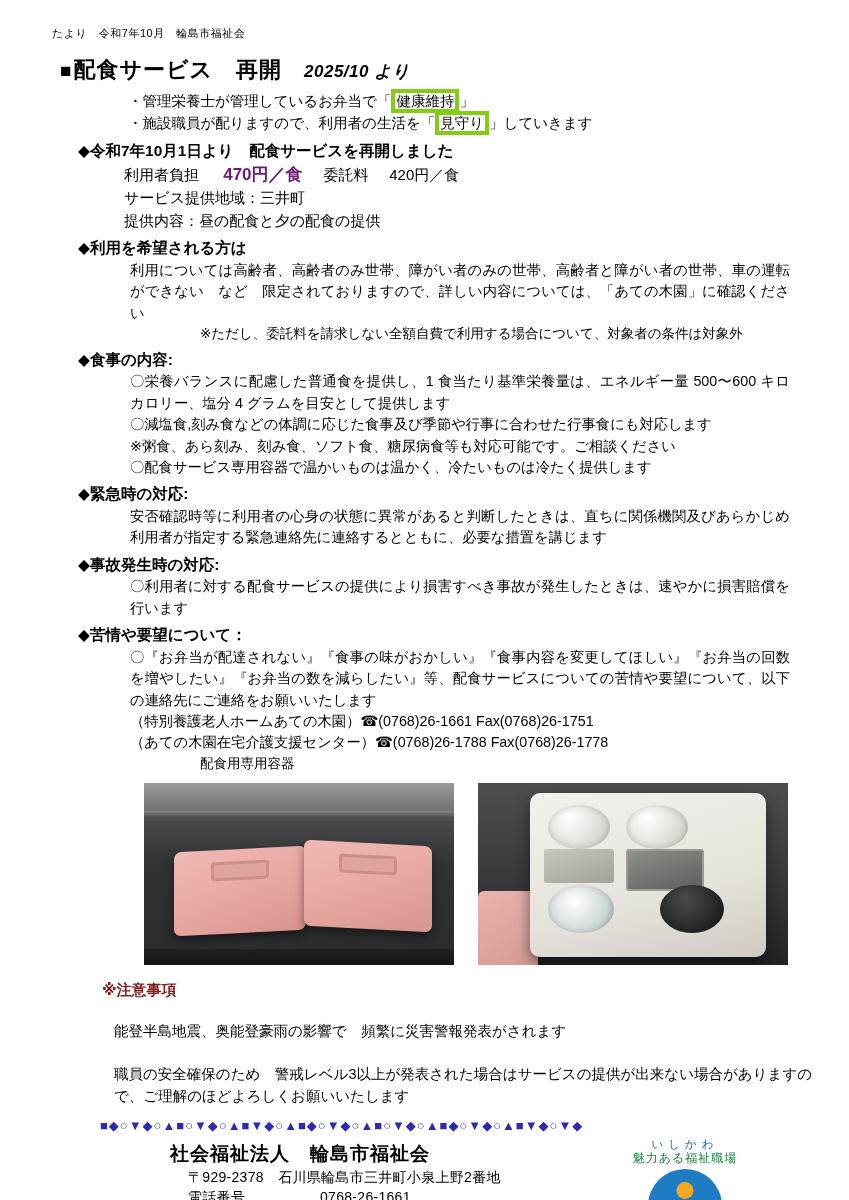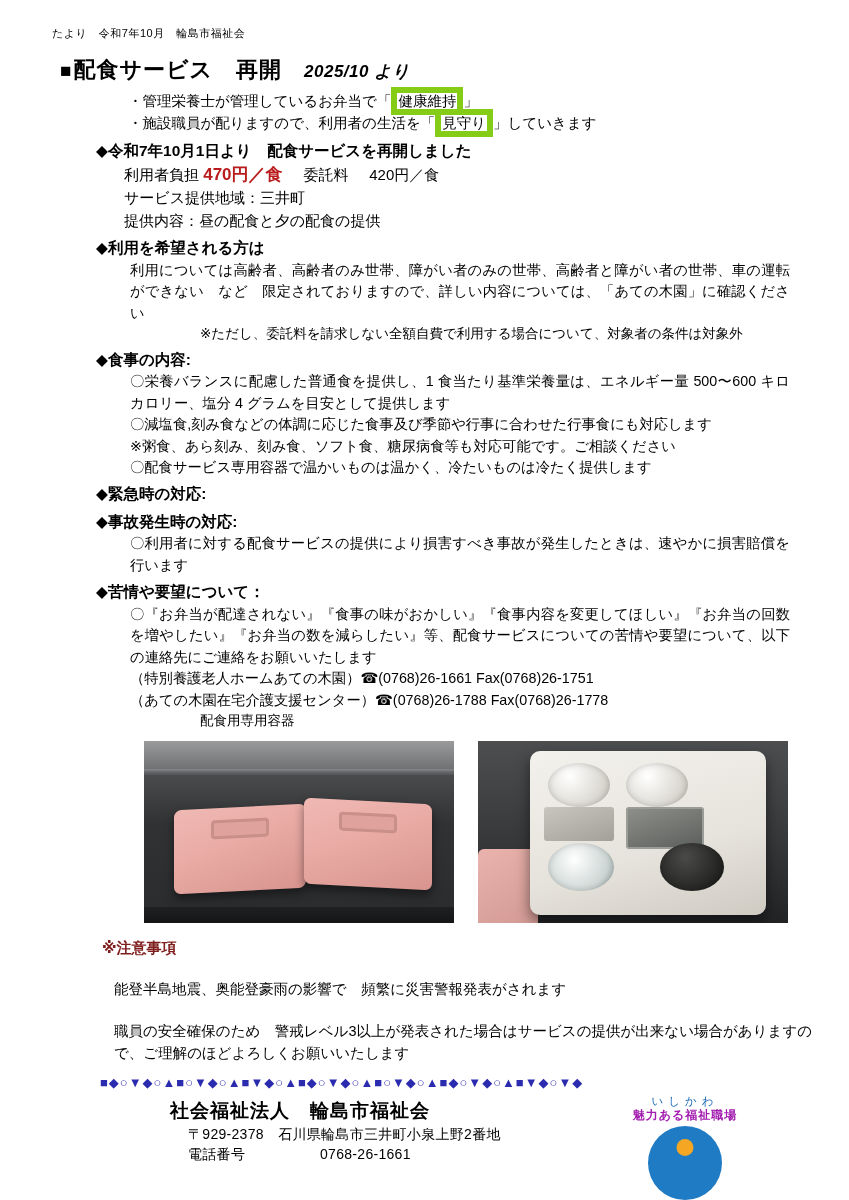--- a/index.html
+++ b/index.html
@@ -49,40 +49,41 @@
     margin-left: 22px;
     letter-spacing: 0.5px;
     font-style: italic;
   }
   .bullet-dot-line {
     font-size: 14.5px;
     margin-left: 76px;
     line-height: 1.5;
   }
   .hl-red {
-    border: 6px solid #84cc16;
+    border: 4px solid #84cc16;
     padding: 0 1px;
     font-family: Liberation Serif, serif;
   }
   .diamond-head {
     font-size: 15.5px;
     font-weight: bold;
     margin-top: 5px;
-    margin-left: 44px;
+    margin-left: 26px;
     line-height: 1.45;
   }
   .ind1 {
     margin-left: 72px;
     font-size: 15px;
     line-height: 1.5;
   }
   .ind1 .big-red {
-    color: #b91c1c;
+    color: #701a75;
     font-weight: bold;
     font-size: 17px;
+    margin-left: 20px;
   }
   .ind2 {
     margin-left: 78px;
     font-size: 14.3px;
     line-height: 1.5;
     text-align: justify;
   }
   .ind2.w1 { width: 660px; }
   .ind3 {
     margin-left: 148px;
@@ -241,22 +242,22 @@
   }
   .logo-arc {
     font-size: 11.5px;
     color: #1b69b3;
     letter-spacing: 5px;
     position: relative;
     top: 2px;
   }
   .logo-sub {
     font-size: 12px;
-    color: #a21caf;
-    font-weight: bold;
+    color: #15803d;
+    font-weight: normal;
     letter-spacing: 1px;
     margin-top: 0px;
   }
   .logo-circle {
     width: 74px;
     height: 74px;
     border-radius: 50%;
     background: #1f7bc4;
     margin: 2px auto 2px;
     position: relative;
@@ -307,20 +308,21 @@
   <div class="ind2 w1">利用については高齢者、高齢者のみ世帯、障がい者のみの世帯、高齢者と障がい者の世帯、車の運転ができない　など　限定されておりますので、詳しい内容については、「あての木園」に確認ください</div>
   <div class="ind3">※ただし、委託料を請求しない全額自費で利用する場合について、対象者の条件は対象外</div>
 
   <div class="diamond-head">◆食事の内容:</div>
   <div class="ind2 w1">〇栄養バランスに配慮した普通食を提供し、1 食当たり基準栄養量は、エネルギー量 500〜600 キロカロリー、塩分 4 グラムを目安として提供します</div>
   <div class="ind2 w1">〇減塩食,刻み食などの体調に応じた食事及び季節や行事に合わせた行事食にも対応します</div>
   <div class="ind2 w1">※粥食、あら刻み、刻み食、ソフト食、糖尿病食等も対応可能です。ご相談ください</div>
   <div class="ind2 w1">〇配食サービス専用容器で温かいものは温かく、冷たいものは冷たく提供します</div>
 
   <div class="diamond-head">◆緊急時の対応:</div>
+  <div class="ind2 w1">安否確認時等に利用者の心身の状態に異常があると判断したときは、直ちに関係機関及びあらかじめ利用者が指定する緊急連絡先に連絡するとともに、必要な措置を講じます</div>
 
   <div class="diamond-head">◆事故発生時の対応:</div>
   <div class="ind2 w1">〇利用者に対する配食サービスの提供により損害すべき事故が発生したときは、速やかに損害賠償を行います</div>
 
   <div class="diamond-head">◆苦情や要望について：</div>
   <div class="ind2 w1">〇『お弁当が配達されない』『食事の味がおかしい』『食事内容を変更してほしい』『お弁当の回数を増やしたい』『お弁当の数を減らしたい』等、配食サービスについての苦情や要望について、以下の連絡先にご連絡をお願いいたします</div>
   <div class="ind2">（特別養護老人ホームあての木園）☎(0768)26-1661  Fax(0768)26-1751</div>
   <div class="ind2">（あての木園在宅介護支援センター）☎(0768)26-1788  Fax(0768)26-1778</div>
 
   <div class="ind3">配食用専用容器</div>

